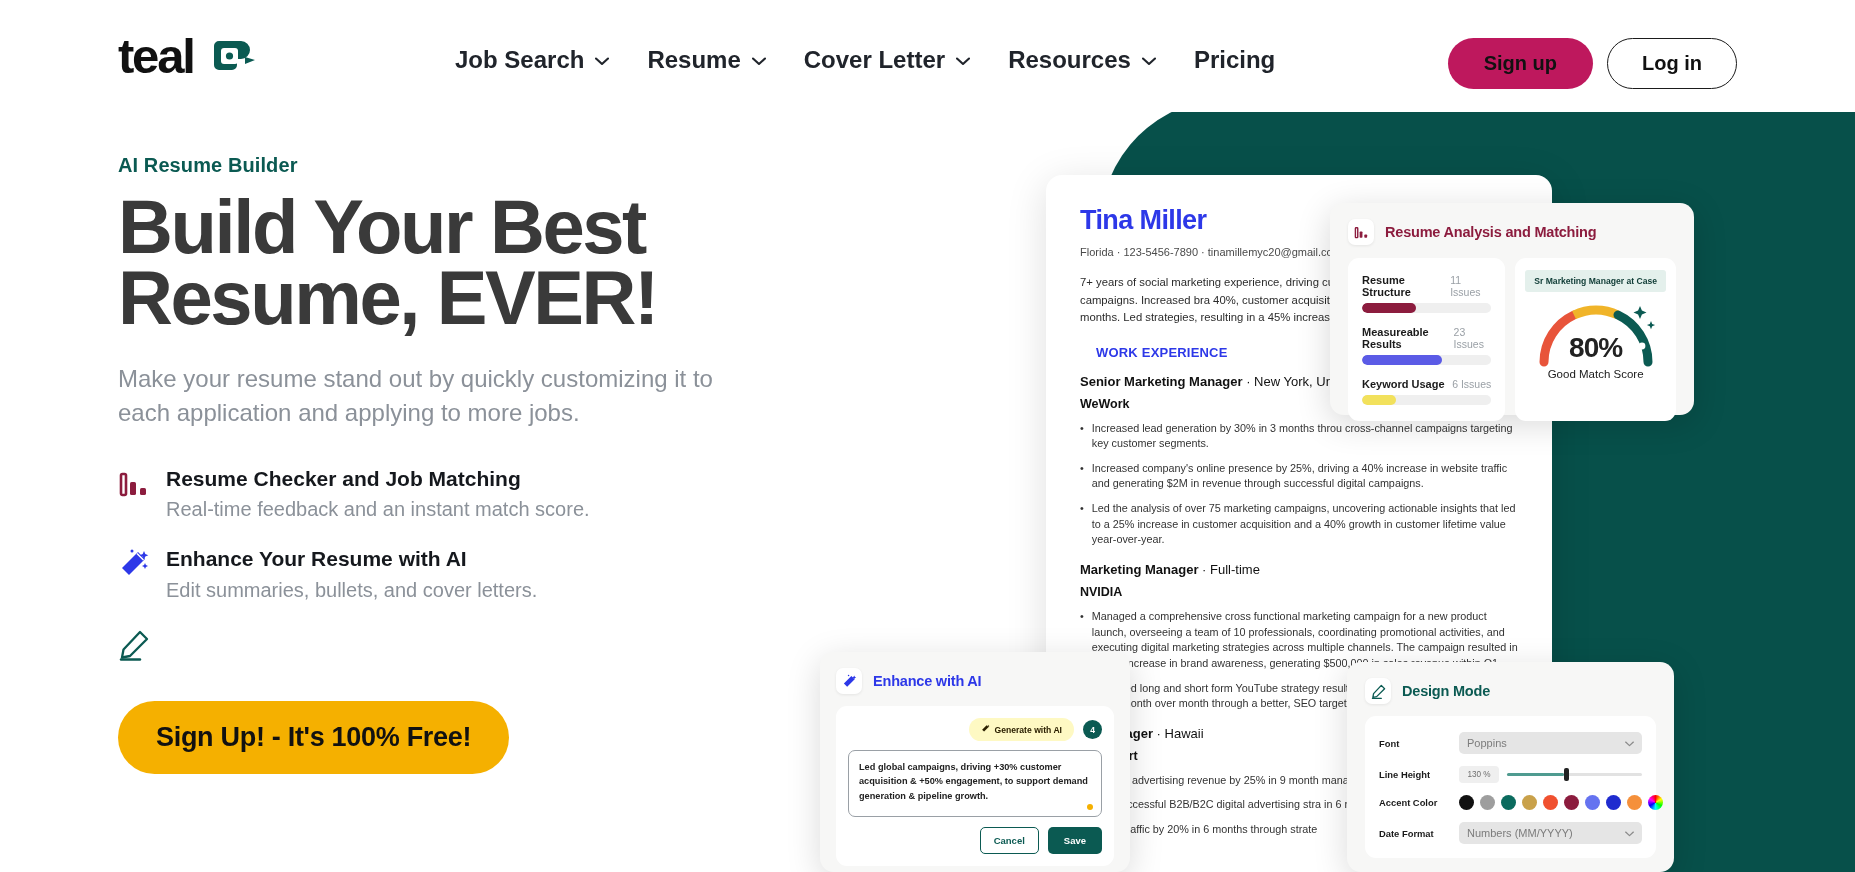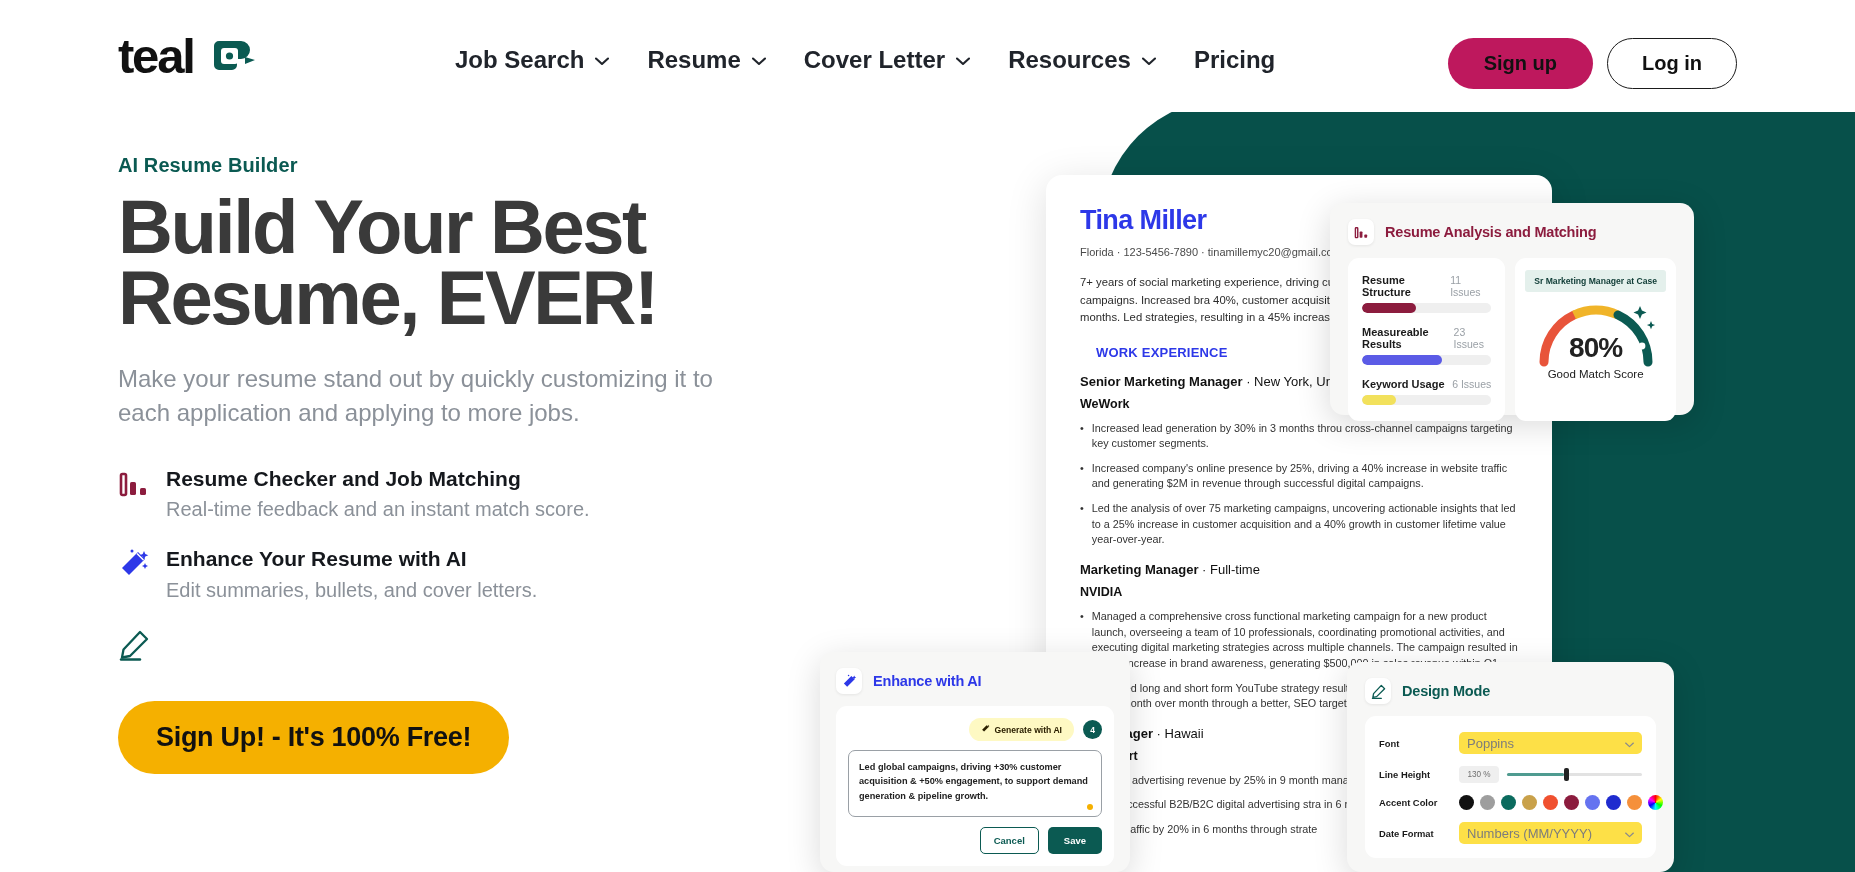--- a/index.html
+++ b/index.html
@@ -195,23 +195,23 @@
     width: 327px; height: 210px;
     background:#F7F7F6; border-radius: 14px;
     box-shadow: 0 8px 34px rgba(0,0,0,0.15);
     z-index: 40; padding: 16px 18px;
   }
   .design-body { margin-top: 12px; background:#fff; border-radius: 11px; padding: 16px 14px 14px; }
   .design-row { display:flex; align-items:center; margin-bottom: 12px; }
   .design-row:last-child { margin-bottom:0; }
   .design-label { width: 80px; flex:0 0 80px; font-size: 9.4px; font-weight:700; color:#1a1a1a; }
   .select-box {
-    flex:1; background:#fde047; border-radius:5px; height: 22px;
+    flex:1; background:#e5e5e5; border-radius:5px; height: 22px;
     display:flex; align-items:center; justify-content:space-between;
-    padding: 0 8px; font-size: 13px; color:#7c7c7c; cursor:pointer;
+    padding: 0 8px; font-size: 11px; color:#7c7c7c; cursor:pointer;
   }
   .slider-wrap { flex:1; display:flex; align-items:center; gap:8px; }
   .lh-value {
     background:#EFEFEF; border-radius:4px; padding: 4px 8px;
     font-size: 8.2px; color:#6f6f6f; min-width: 40px; text-align:center;
   }
   .slider-track {
     flex:1; height:3px; background:#E2E2E2; border-radius:999px; position:relative;
   }
   .slider-fill { position:absolute; left:0; top:0; height:3px; width:42%; background:#4F9B90; border-radius:999px; }

